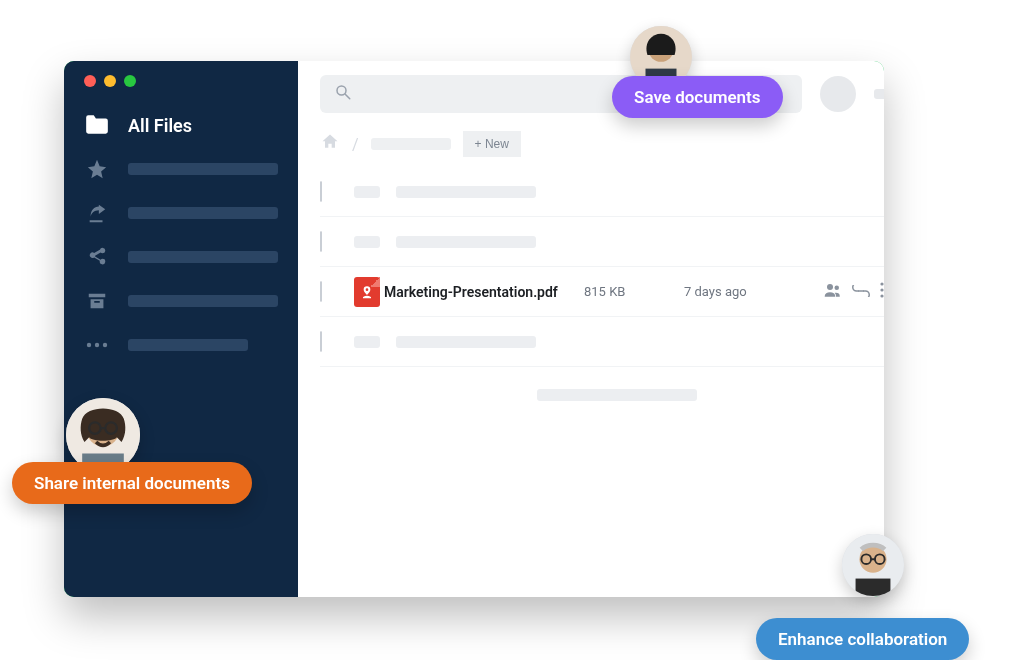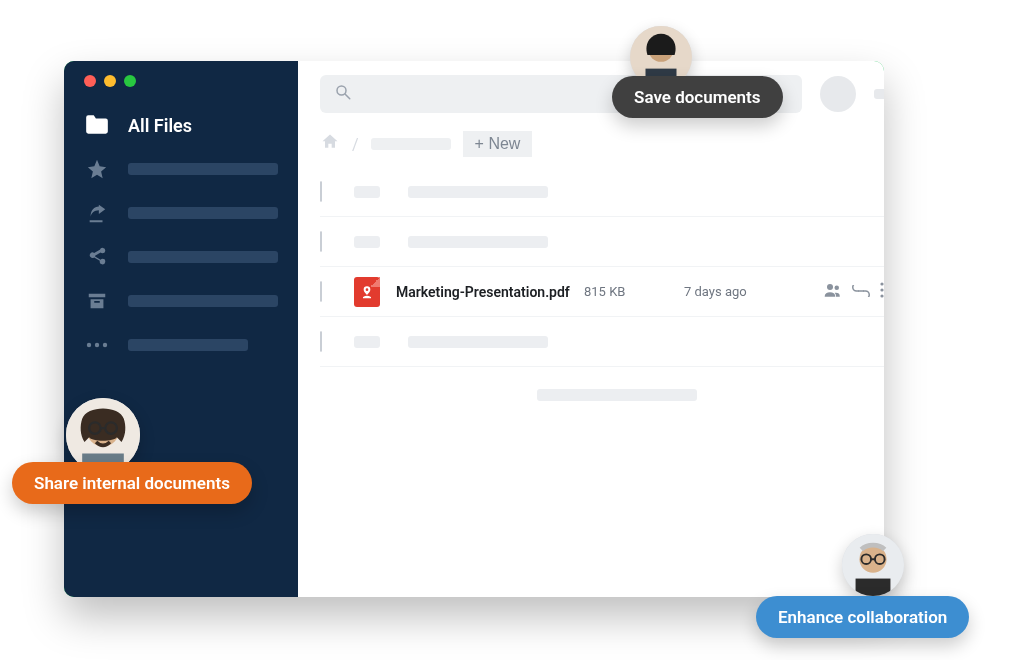--- a/index.html
+++ b/index.html
@@ -44,35 +44,35 @@
   }
   .avatar-gray { width: 36px; height: 36px; border-radius: 50%; background: #e7e9ec; }
   .small-bar { width: 40px; height: 10px; border-radius: 3px; background: #e7e9ec; }
 
   .breadcrumbs { display: flex; align-items: center; gap: 12px; padding: 4px 22px 10px 22px; color: #c6ccd4; }
   .home-icon { color: #d7dbe1; }
   .bc-slash { color: #d7dbe1; }
   .bc-ph { width: 80px; height: 12px; background: #eef0f2; border-radius: 3px; }
   .new-btn {
     height: 26px; padding: 0 12px; border-radius: 0; background: #eef0f2; color: #7d8692;
-    font-size: 16px; display: inline-flex; align-items: center; gap: 6px; border: none; cursor: pointer;
+    font-size: 12px; display: inline-flex; align-items: center; gap: 6px; border: none; cursor: pointer;
   }
 
   .table { padding: 0 22px; }
   .thead, .row { display: grid; grid-template-columns: 34px 230px 100px 140px 90px; align-items: center; column-gap: 0; }
   .thead { height: 44px; border-bottom: 1px solid #eceef1; color: #6f7681; font-size: 14px; }
   .row { height: 50px; border-bottom: 1px solid #f1f3f5; }
   .chk { width: 14px; height: 14px; border: 1.5px solid #c9ced5; border-radius: 2px; }
   .cell-ph { height: 12px; border-radius: 3px; background: #eceef1; }
   .cph-icon { width: 26px; }
   .cph-name { width: 140px; margin-left: 12px; display: inline-block; }
   .cph-sz { width: 54px; }
   .cph-mod { width: 80px; }
   .cph-act { width: 44px; }
-  .cell-name { display: flex; align-items: center; gap: 16px; }
+  .cell-name { display: flex; align-items: center; gap: 4px; }
 
   .pdf-icon {
     width: 26px; height: 30px; background: #e23b2e; border-radius: 3px; position: relative;
   }
   .pdf-icon::before {
     content: ""; position: absolute; top: 0; right: 0; width: 10px; height: 10px;
     background: linear-gradient(135deg, transparent 50%, #f07a70 50%);
   }
   .pdf-icon svg { position: absolute; left: 50%; top: 54%; transform: translate(-50%,-50%); }
 
@@ -81,23 +81,23 @@
   .actions { display: flex; align-items: center; gap: 10px; color: #8a929d; }
 
   .footer-ph { display: flex; justify-content: center; padding: 22px 0; }
   .footer-bar { width: 160px; height: 12px; background: #eceef1; border-radius: 3px; }
 
   
   .avatar { position: absolute; width: 62px; height: 62px; border-radius: 50%; background: #d9dde2; box-shadow: 0 6px 16px rgba(0,0,0,.2); overflow: hidden; display: flex; align-items: center; justify-content: center; }
   .avatar svg { width: 100%; height: 100%; }
 
   .pill { position: absolute; height: 42px; padding: 0 22px; border-radius: 22px; color: #fff; font-weight: 600; font-size: 17px; display: inline-flex; align-items: center; box-shadow: 0 8px 18px rgba(0,0,0,.2); white-space: nowrap; }
-  .pill.dark { background: #404040; }
+  .pill.dark { background: #8b5cf6; }
   .pill.orange { background: #e86a1a; justify-content: center; }
-  .pill.blue { background: #3d8ed1; }
+  .pill.blue { background: #3d8ed1; margin-top: 22px; }
 
 </style>
 </head>
 <body>
 
 <div class="stage">
 
   <div class="window">
 
     <aside class="sidebar">

